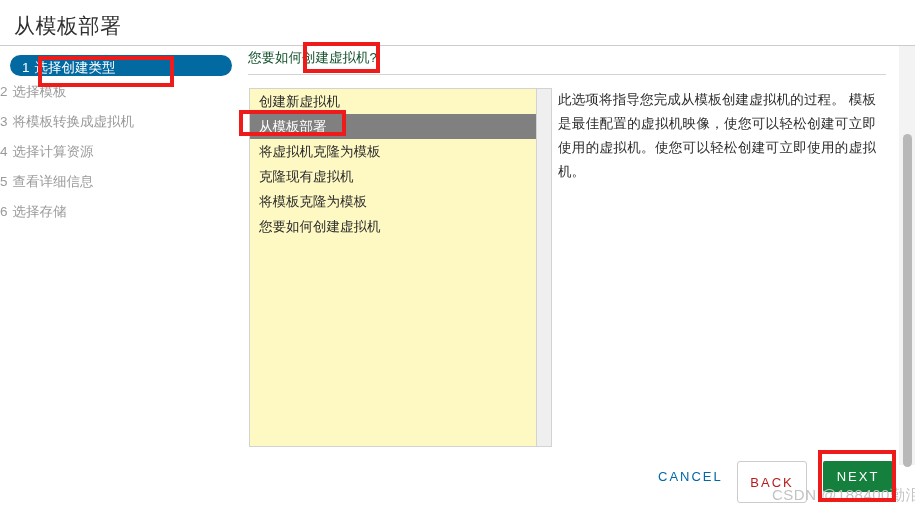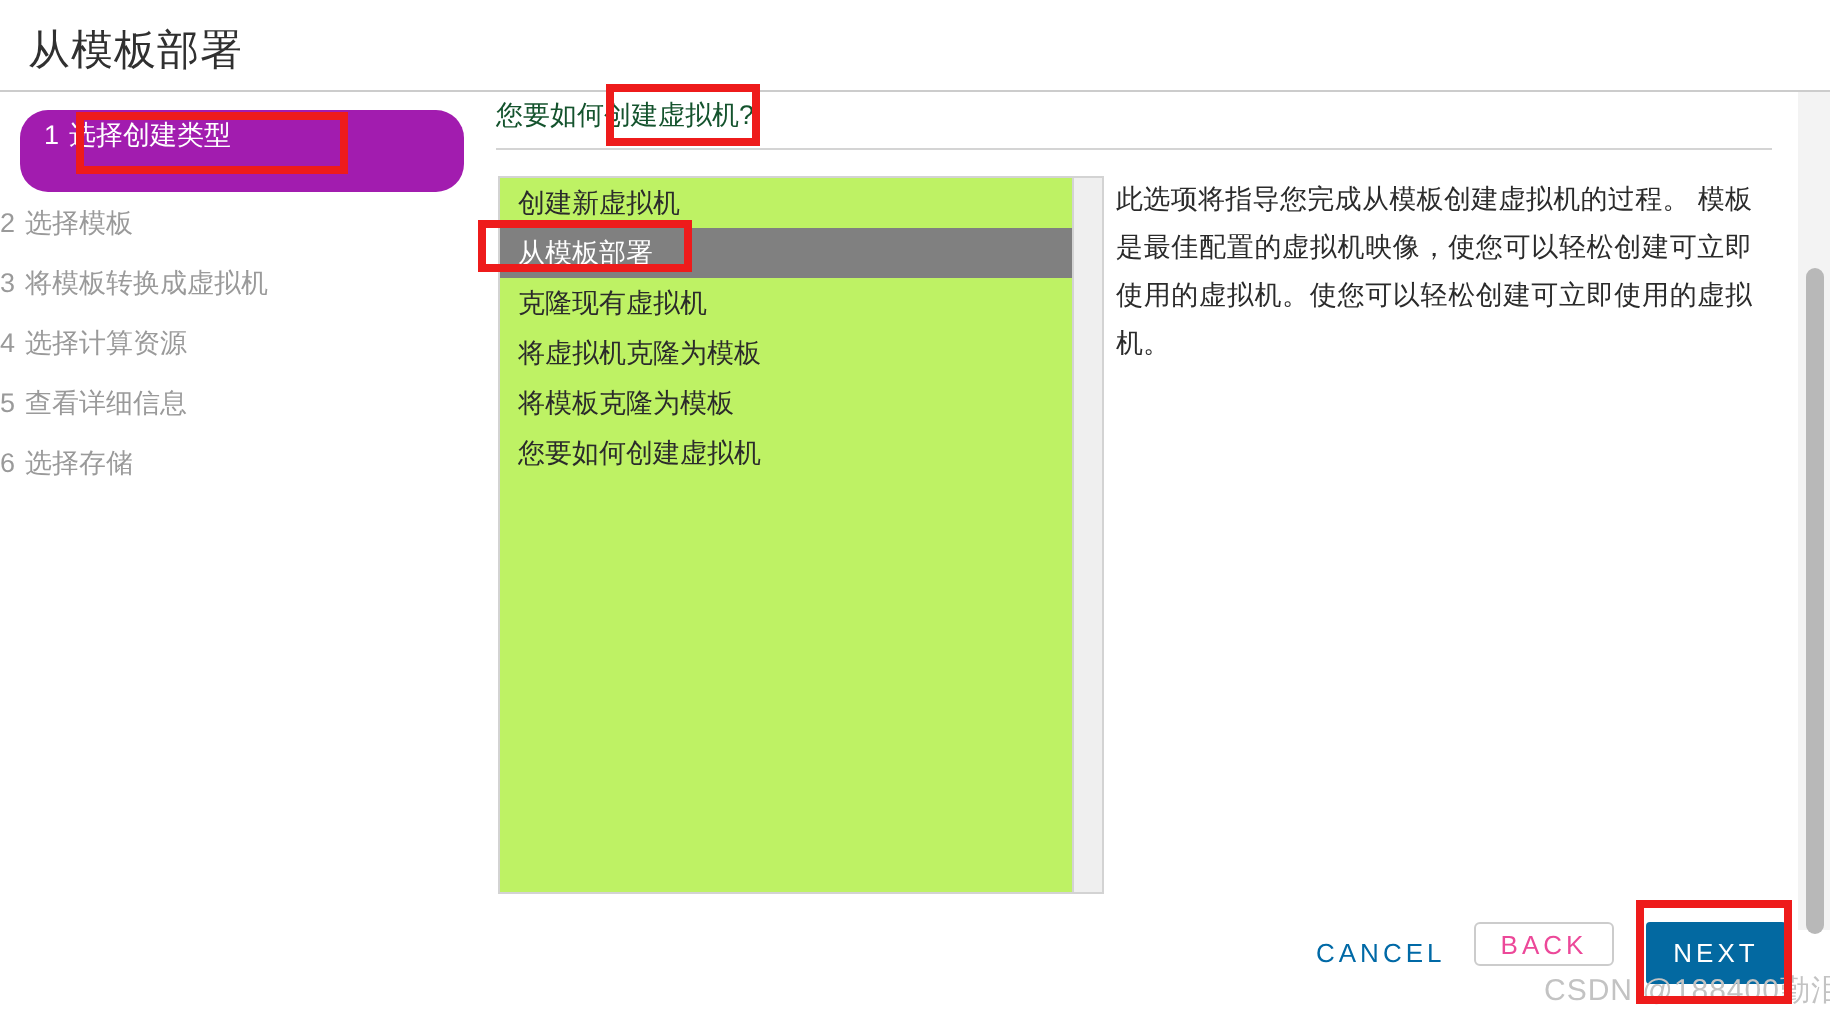--- a/index.html
+++ b/index.html
@@ -41,26 +41,26 @@
     height: 28px;
     line-height: 28px;
     font-size: 13.5px;
     color: #9a9a9a;
     white-space: nowrap;
     margin-bottom: 2px;
     box-sizing: border-box;
   }
   .nav-item .num { margin-right: 5px; }
   .nav-item.active {
-    background: #a21caf;
+    background: #0369a1;
     color: #ffffff;
     border-radius: 14px;
     margin-left: 10px;
     width: 222px;
-    height: 41px;
+    height: 21px;
     line-height: 26px;
     padding-left: 12px;
     font-size: 13.5px;
   }
 
   
   #question-text {
     position: absolute;
     left: 248px; top: 49px;
     font-size: 13.5px;
@@ -73,21 +73,21 @@
     width: 638px; height: 1px;
     background: #d4d4d4;
   }
 
   
   #option-list {
     position: absolute;
     left: 249px; top: 88px;
     width: 288px; height: 359px;
     border: 1px solid #d3d3d3;
-    background: #bef264;
+    background: #fef9c3;
     box-sizing: border-box;
     overflow: hidden;
   }
   .option-row {
     height: 25px;
     line-height: 25px;
     padding-left: 9px;
     font-size: 13.5px;
     color: #2b2b2b;
     white-space: nowrap;
@@ -147,37 +147,37 @@
     letter-spacing: 2px;
     color: #0069a6;
     background: none;
     border: none;
     cursor: pointer;
     font-family: inherit;
   }
   #back-button {
     position: absolute;
     left: 737px; top: 6px;
-    width: 70px; height: 22px;
+    width: 70px; height: 42px;
     border: 1px solid #cccccc;
     border-radius: 3px;
     background: #ffffff;
-    color: #ec4899;
+    color: #b91c1c;
     font-size: 13px;
     letter-spacing: 2px;
     cursor: default;
     font-family: inherit;
   }
   #next-button {
     position: absolute;
     left: 823px; top: 6px;
     width: 70px; height: 31px;
     border: none;
     border-radius: 2px;
-    background: #0369a1;
+    background: #15803d;
     color: #ffffff;
     font-size: 13px;
     letter-spacing: 2px;
     cursor: pointer;
     font-family: inherit;
   }
 
   
   #watermark {
     position: absolute;
@@ -227,22 +227,22 @@
     <span class="num">6</span><span>选择存储</span>
   </div>
 </div>
 
 <div id="question-text">您要如何创建虚拟机?</div>
 <div id="question-divider"></div>
 
 <div id="option-list">
   <div class="option-row">创建新虚拟机</div>
   <div class="option-row selected">从模板部署</div>
+  <div class="option-row">将虚拟机克隆为模板</div>
   <div class="option-row">克隆现有虚拟机</div>
-  <div class="option-row">将虚拟机克隆为模板</div>
   <div class="option-row">将模板克隆为模板</div>
   <div class="option-row">您要如何创建虚拟机</div>
 </div>
 <div id="list-scroll-track"></div>
 
 <div id="description">此选项将指导您完成从模板创建虚拟机的过程。 模板是最佳配置的虚拟机映像，使您可以轻松创建可立即使用的虚拟机。使您可以轻松创建可立即使用的虚拟机。</div>
 
 <div id="page-scroll-track">
   <div id="page-scroll-thumb"></div>
 </div>

